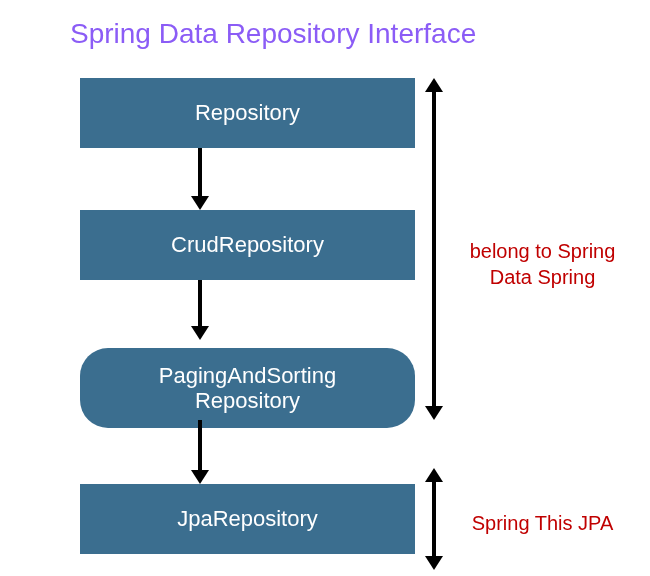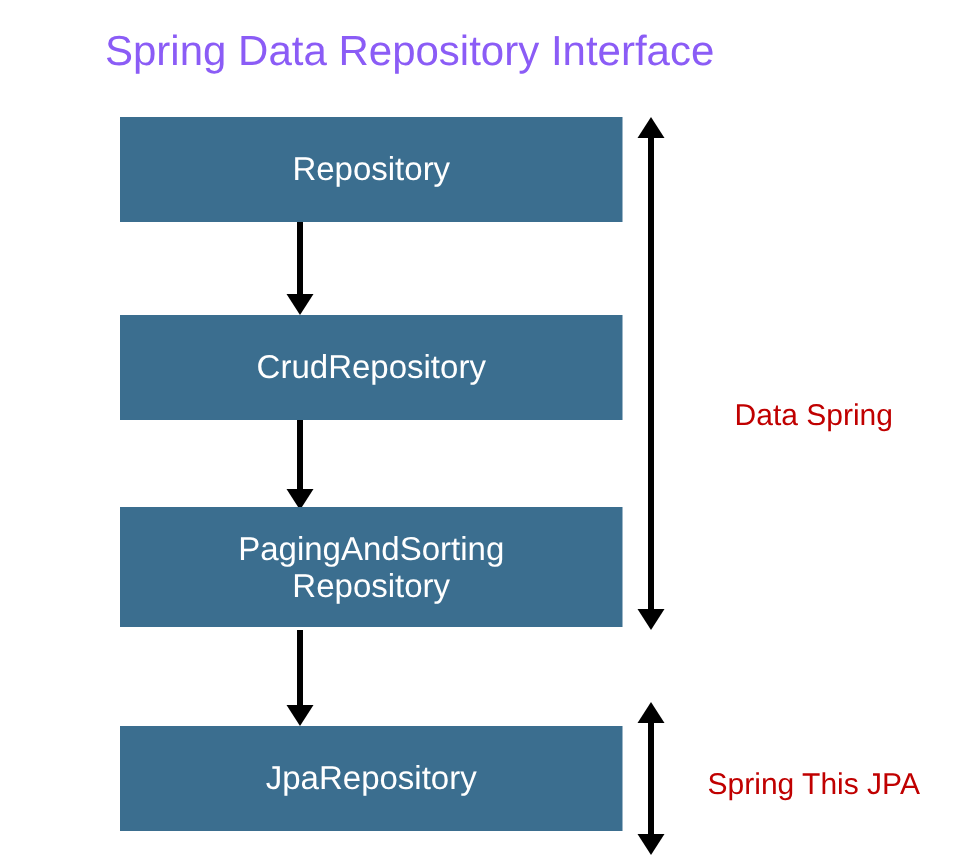--- a/index.html
+++ b/index.html
@@ -35,21 +35,21 @@
       font-size: 22px;
       text-align: center;
       margin-left: 48px;
     }
     .box.tall {
       height: 80px;
       line-height: 1.15;
     }
     .box-1 { top: 78px; }
     .box-2 { top: 210px; }
-    .box-3 { top: 338px; }
+    .box-3 { top: 348px; border-radius: 28px; }
     .box-4 { top: 484px; }
     .arrow-down {
       position: absolute;
       left: 198px;
       width: 4px;
       background: #000;
     }
     .arrow-down::after {
       content: "";
       position: absolute;
@@ -129,20 +129,20 @@
 
 <div class="arrow-down ad-3"></div>
 
 <div class="box box-4">
   <span>JpaRepository</span>
 </div>
 
 <div class="bracket bracket-1"></div>
 <div class="annotation ann-1">
   <br>
-  <br>
+  <span>belong to Spring</span><br>
   <span>Data Spring</span>
 </div>
 
 <div class="bracket bracket-2"></div>
 <div class="annotation ann-2">
   <span>Spring This JPA</span>
 </div>
 
 </body></html>

